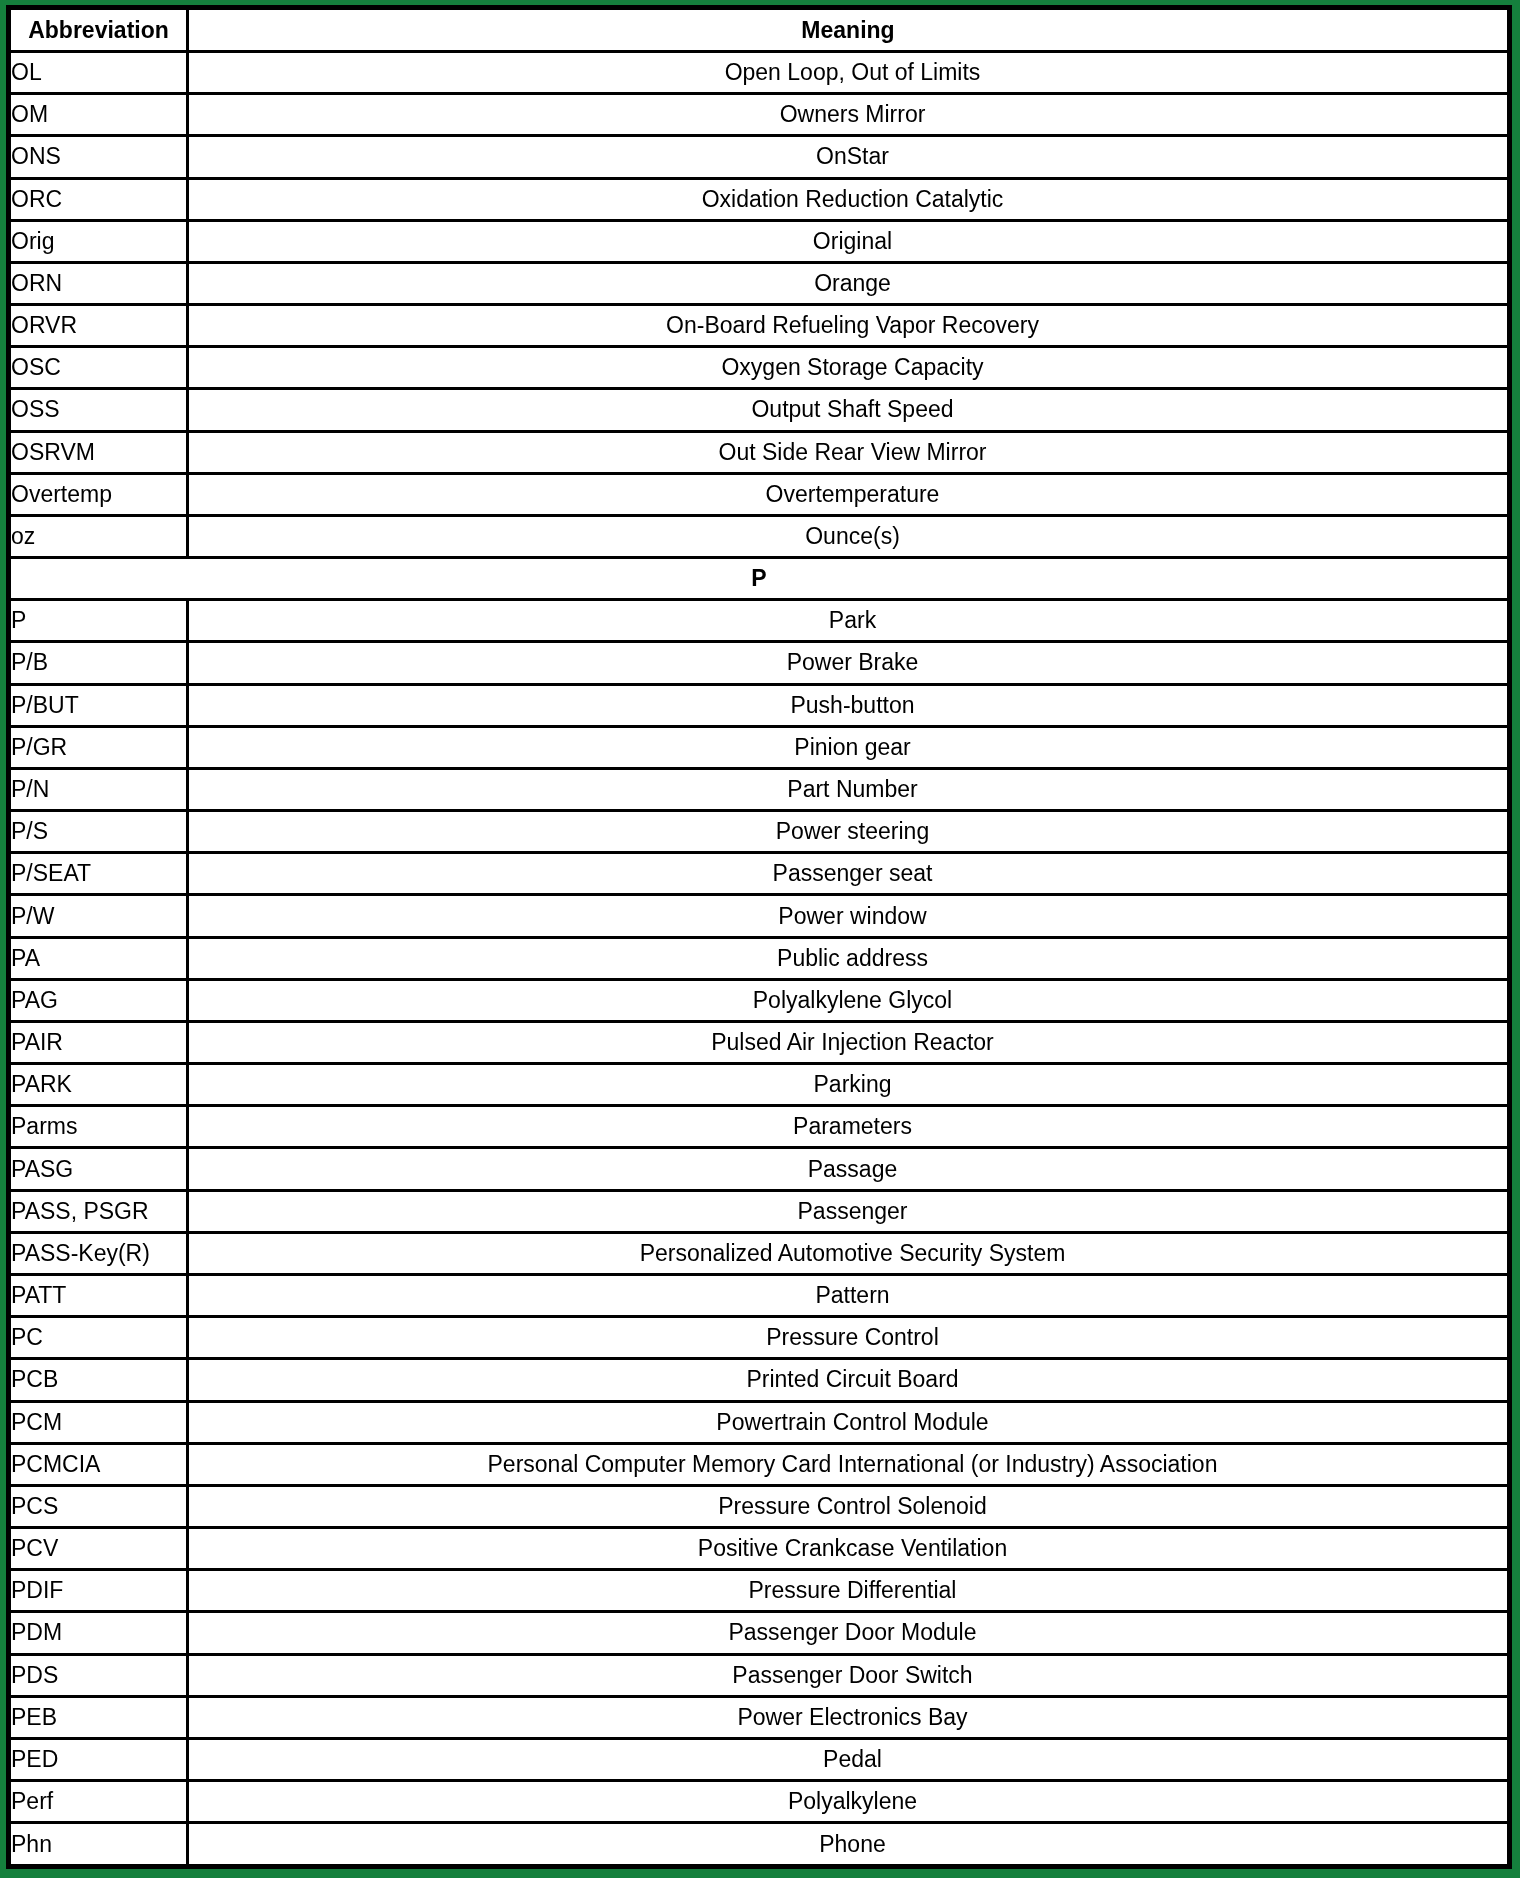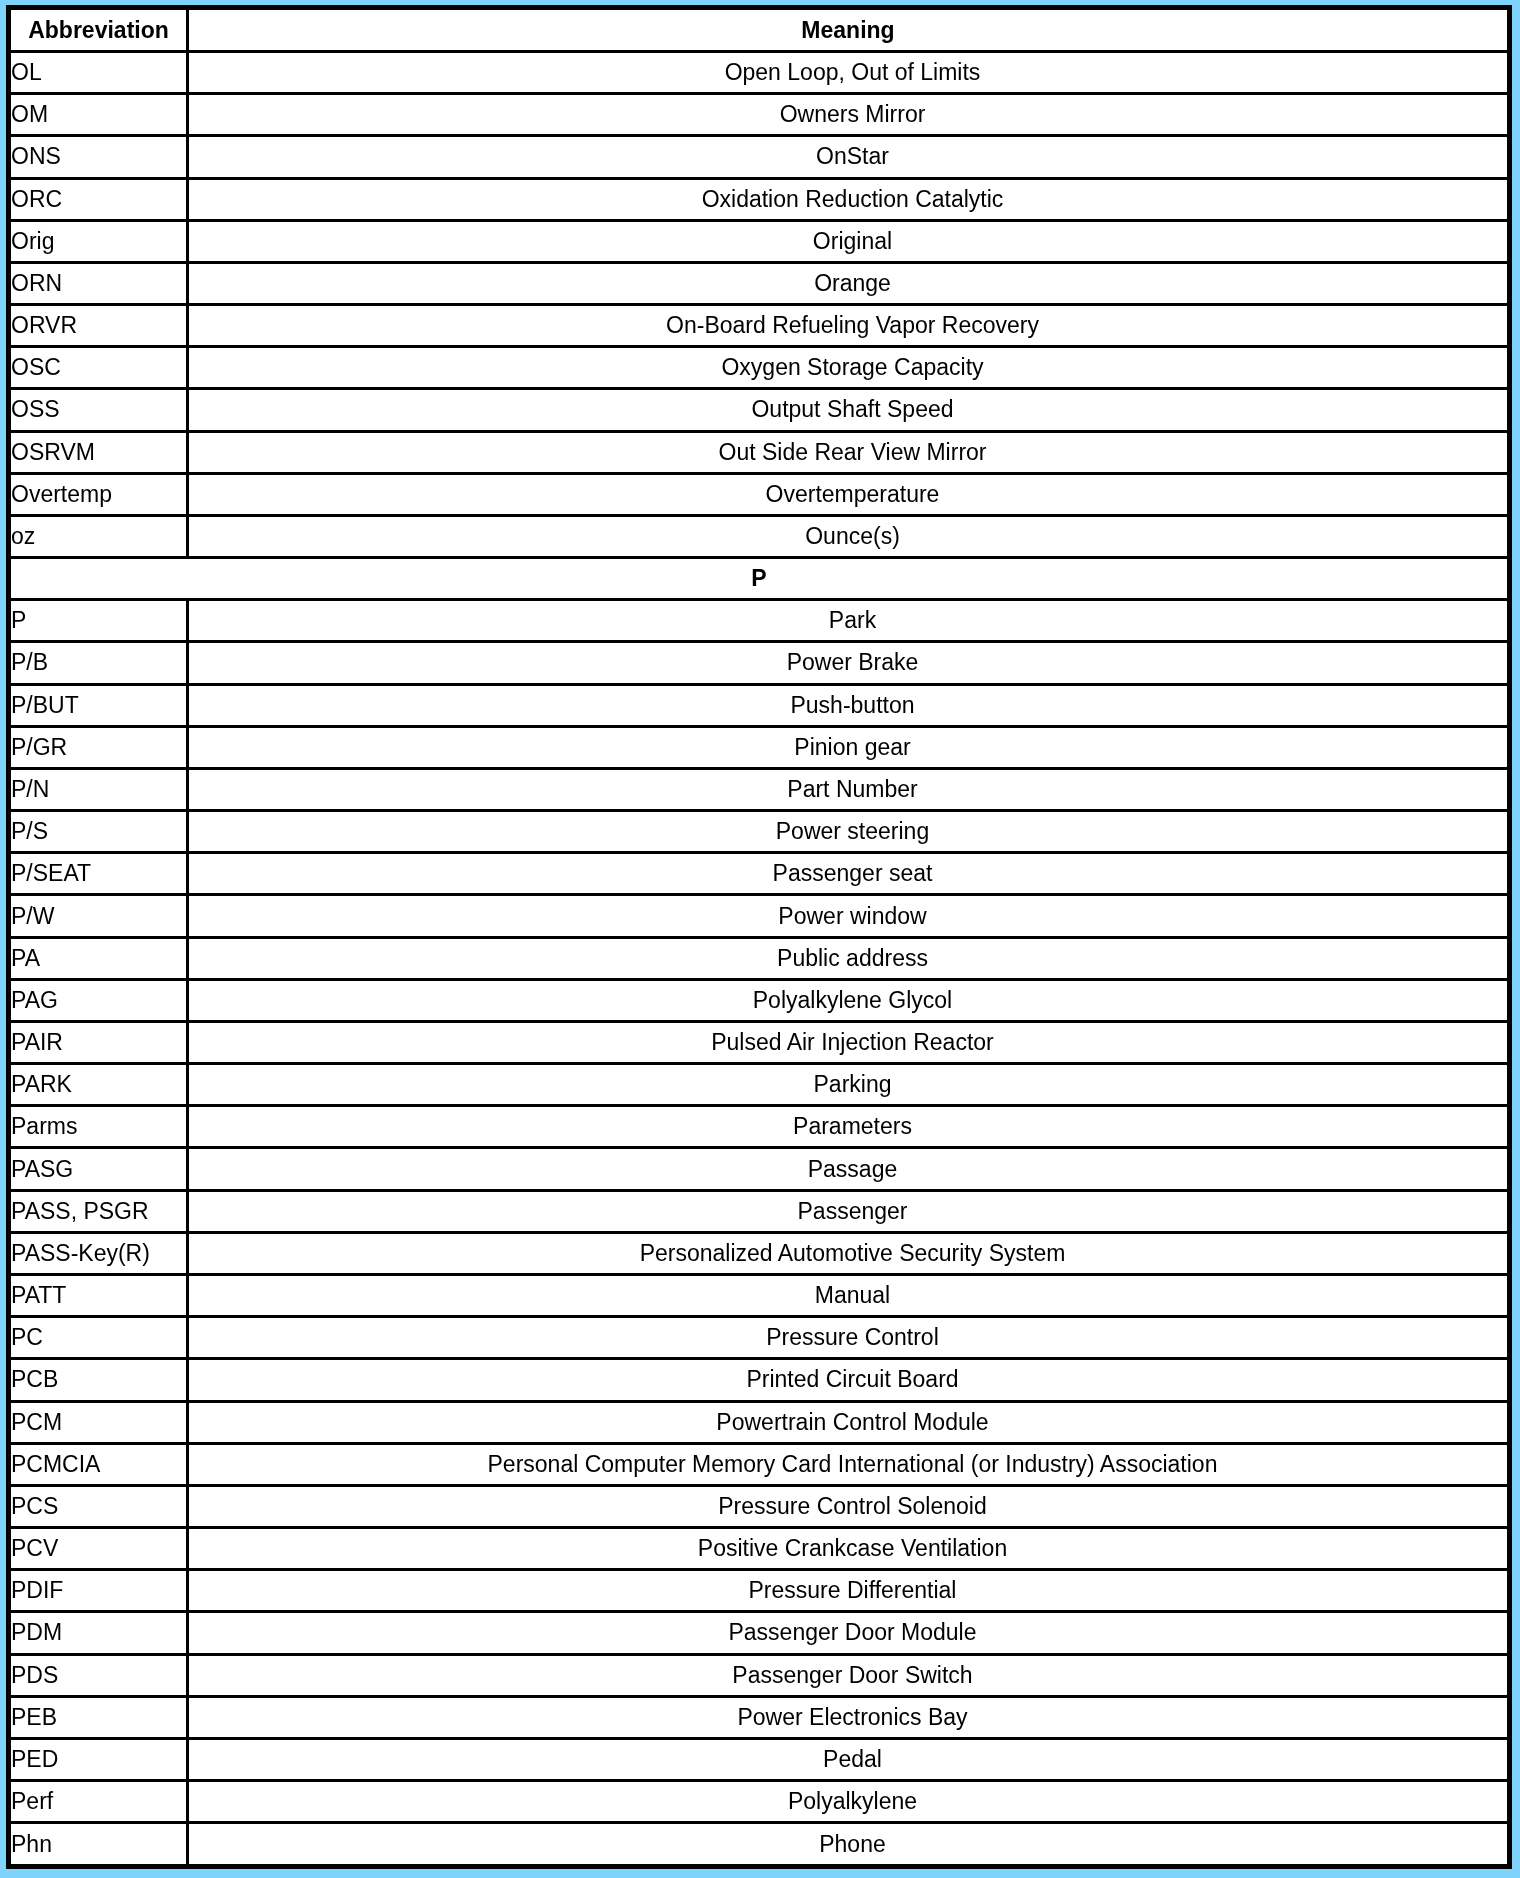--- a/index.html
+++ b/index.html
@@ -4,21 +4,21 @@
 <style>
   html, body {
     margin: 0;
     padding: 0;
     background: #ffffff;
   }
   .page {
     position: relative;
     width: 1520px;
     height: 1878px;
-    background: #7dd3fc;
+    background: #15803d;
     overflow: hidden;
   }
   table.abbrev-table {
     position: absolute;
     left: 6px;
     top: 5px;
     width: 1506px;
     height: 1864px;
     border-collapse: collapse;
     table-layout: fixed;
@@ -180,21 +180,21 @@
         <tr>
           <td class="abbr">PASS, PSGR</td>
           <td class="meaning">Passenger</td>
         </tr>
         <tr>
           <td class="abbr">PASS-Key(R)</td>
           <td class="meaning">Personalized Automotive Security System</td>
         </tr>
         <tr>
           <td class="abbr">PATT</td>
-          <td class="meaning">Manual</td>
+          <td class="meaning">Pattern</td>
         </tr>
         <tr>
           <td class="abbr">PC</td>
           <td class="meaning">Pressure Control</td>
         </tr>
         <tr>
           <td class="abbr">PCB</td>
           <td class="meaning">Printed Circuit Board</td>
         </tr>
         <tr>

